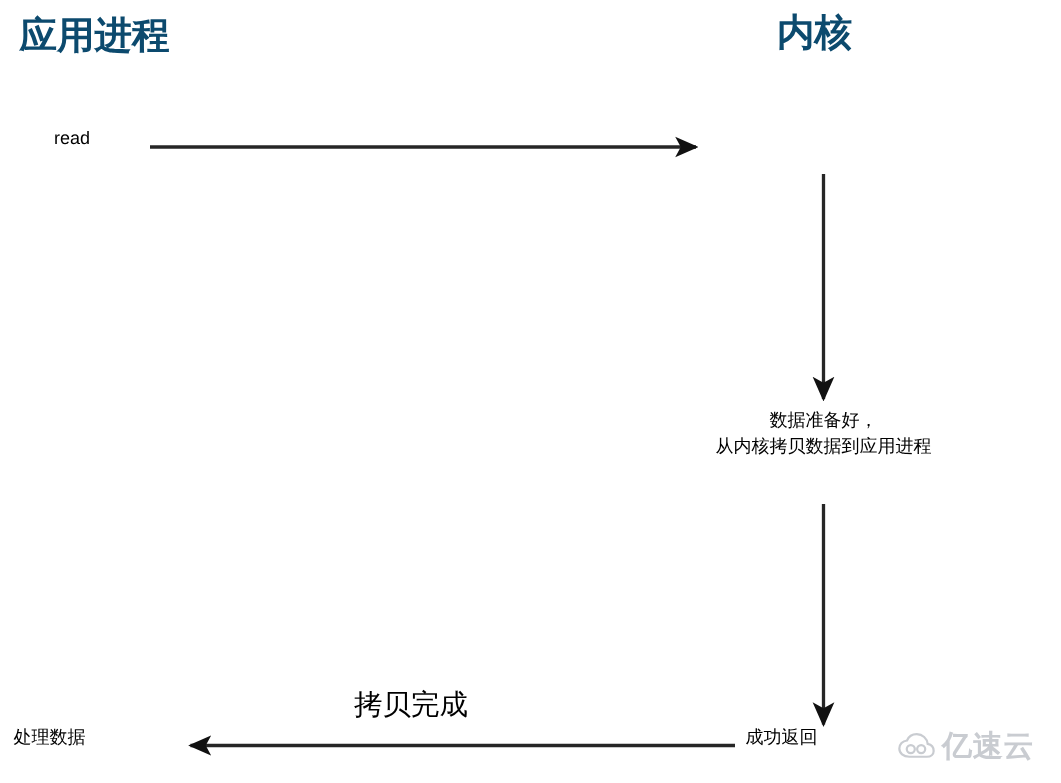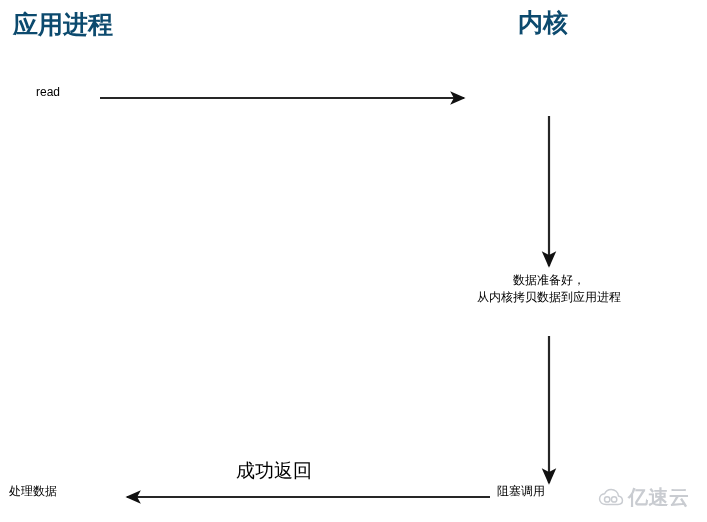--- a/index.html
+++ b/index.html
@@ -122,23 +122,23 @@
 
   <div class="node-text lane-label" id="label-read">read</div>
 
 
 
   <div class="node-text lane-label multiline" id="label-ready">
     <div>数据准备好，</div>
     <div>从内核拷贝数据到应用进程</div>
   </div>
 
-  <div class="node-text lane-label" id="label-copydone">阻塞调用</div>
+  <div class="node-text lane-label" id="label-copydone">成功返回</div>
 
-  <div class="node-text edge-label" id="label-return">成功返回</div>
+  <div class="node-text edge-label" id="label-return">拷贝完成</div>
 
   <div class="node-text lane-label" id="label-process">处理数据</div>
 
   <div id="watermark">
     <svg width="26" height="20" viewBox="0 0 30 22">
       <path d="M9.5 18.5 C4.8 18.5 1.8 15.8 1.8 12.2 C1.8 8.9 4.3 6.3 7.7 6.0
                C8.9 3.0 11.8 1.1 15.2 1.1 C19.6 1.1 23.2 4.4 23.6 8.6
                C26.3 9.2 28.2 11.4 28.2 14.0 C28.2 16.6 26.0 18.5 23.0 18.5 Z" fill="none" stroke="#c9ccd1" stroke-width="1.7"></path>
       <circle cx="10.6" cy="12.6" r="3.1" fill="none" stroke="#c9ccd1" stroke-width="1.7"></circle>
       <circle cx="18.6" cy="12.6" r="3.1" fill="none" stroke="#c9ccd1" stroke-width="1.7"></circle>

